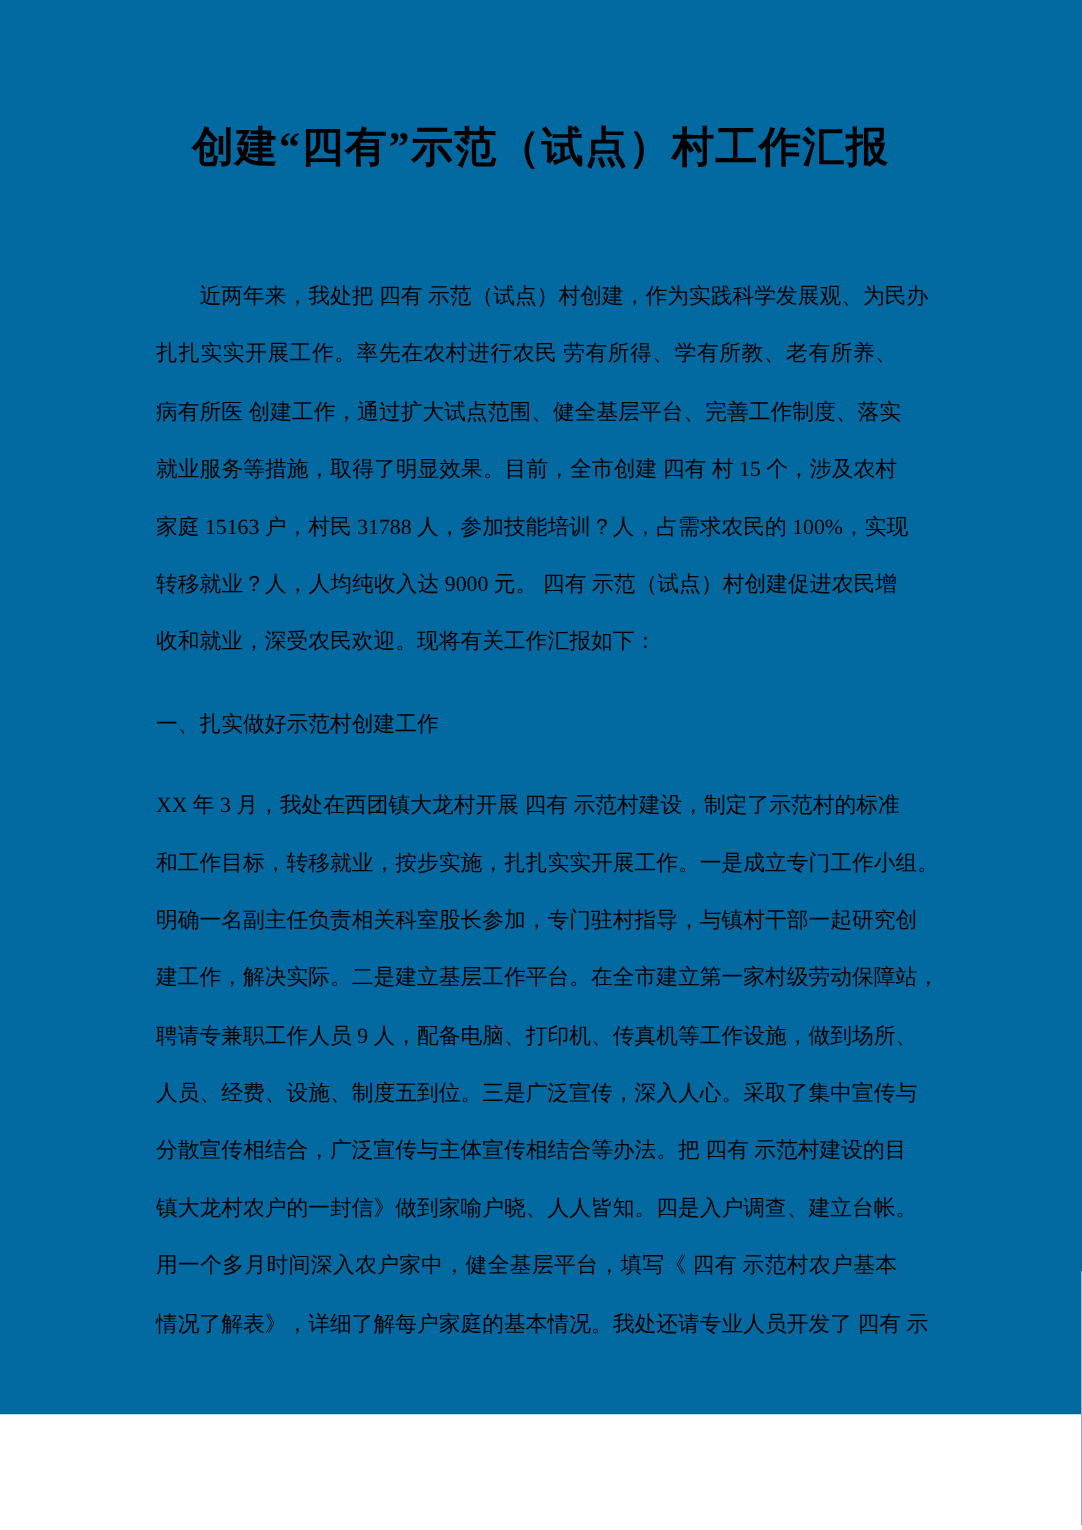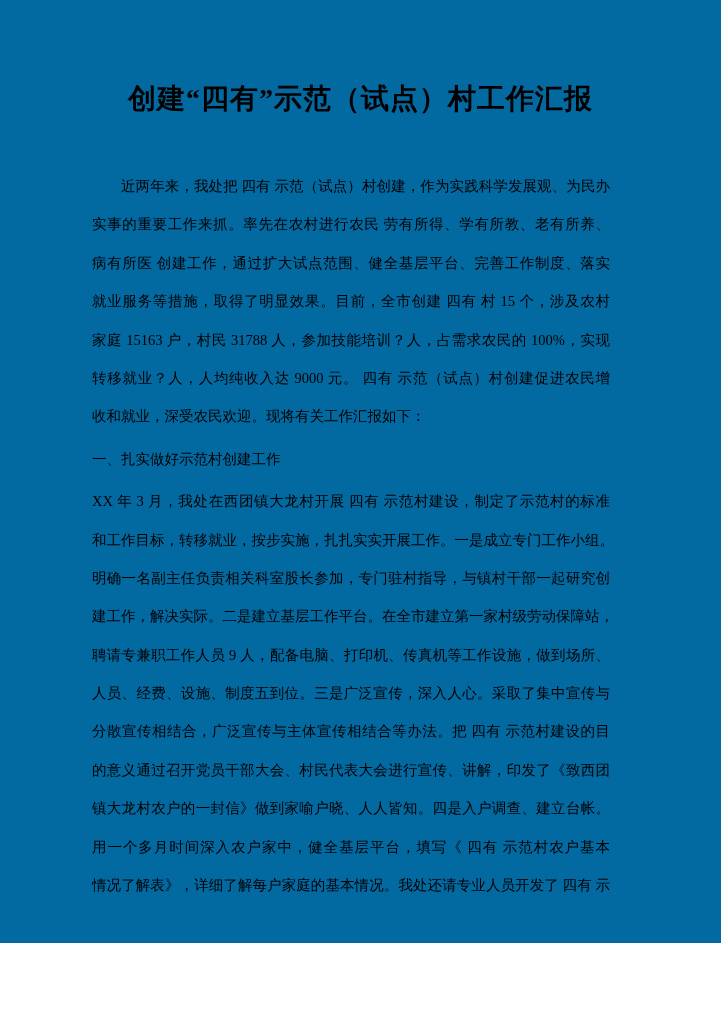--- a/index.html
+++ b/index.html
@@ -29,21 +29,21 @@
   }
   .doc-body {
     position: absolute;
     top: 163px;
     left: 88px;
     width: 526px;
     font-size: 14.5px;
     color: #000000;
   }
   .para {
-    margin: 4px;
+    margin: 16px;
     padding: 0;
   }
   .line {
     height: 38.4px;
     line-height: 38.4px;
     text-align: justify;
     text-align-last: justify;
     white-space: nowrap;
     overflow: visible;
   }
@@ -57,37 +57,36 @@
 </style>
 </head>
 <body>
 
 <div class="page">
   <h1 class="doc-title">创建“四有”示范（试点）村工作汇报</h1>
 
   <div class="doc-body">
     <div class="para">
         <div class="line indent">近两年来，我处把 四有 示范（试点）村创建，作为实践科学发展观、为民办</div>
-        <div class="line">实事的重要工作来抓。率先在农村进行农民 劳有所得、学有所教、老有所养、</div>
+        <div class="line">扎扎实实开展工作。率先在农村进行农民 劳有所得、学有所教、老有所养、</div>
         <div class="line">病有所医 创建工作，通过扩大试点范围、健全基层平台、完善工作制度、落实</div>
         <div class="line">就业服务等措施，取得了明显效果。目前，全市创建 四有 村 15 个，涉及农村</div>
         <div class="line">家庭 15163 户，村民 31788 人，参加技能培训？人，占需求农民的 100%，实现</div>
         <div class="line">转移就业？人，人均纯收入达 9000 元。 四有 示范（试点）村创建促进农民增</div>
         <div class="line no-fill">收和就业，深受农民欢迎。现将有关工作汇报如下：</div>
       </div>
     <div class="para">
         <div class="line no-fill">一、扎实做好示范村创建工作</div>
       </div>
     <div class="para">
         <div class="line">XX 年 3 月，我处在西团镇大龙村开展 四有 示范村建设，制定了示范村的标准</div>
         <div class="line">和工作目标，转移就业，按步实施，扎扎实实开展工作。一是成立专门工作小组。</div>
         <div class="line">明确一名副主任负责相关科室股长参加，专门驻村指导，与镇村干部一起研究创</div>
         <div class="line">建工作，解决实际。二是建立基层工作平台。在全市建立第一家村级劳动保障站，</div>
         <div class="line">聘请专兼职工作人员 9 人，配备电脑、打印机、传真机等工作设施，做到场所、</div>
         <div class="line">人员、经费、设施、制度五到位。三是广泛宣传，深入人心。采取了集中宣传与</div>
         <div class="line">分散宣传相结合，广泛宣传与主体宣传相结合等办法。把 四有 示范村建设的目</div>
-        <div class="line">的意义通过召开党员干部大会、村民代表大会进行宣传、讲解，印发了《致西团</div>
         <div class="line">镇大龙村农户的一封信》做到家喻户晓、人人皆知。四是入户调查、建立台帐。</div>
         <div class="line">用一个多月时间深入农户家中，健全基层平台，填写《 四有 示范村农户基本</div>
         <div class="line">情况了解表》，详细了解每户家庭的基本情况。我处还请专业人员开发了 四有 示</div>
       </div>
   </div>
 </div>
 
 </body></html>

